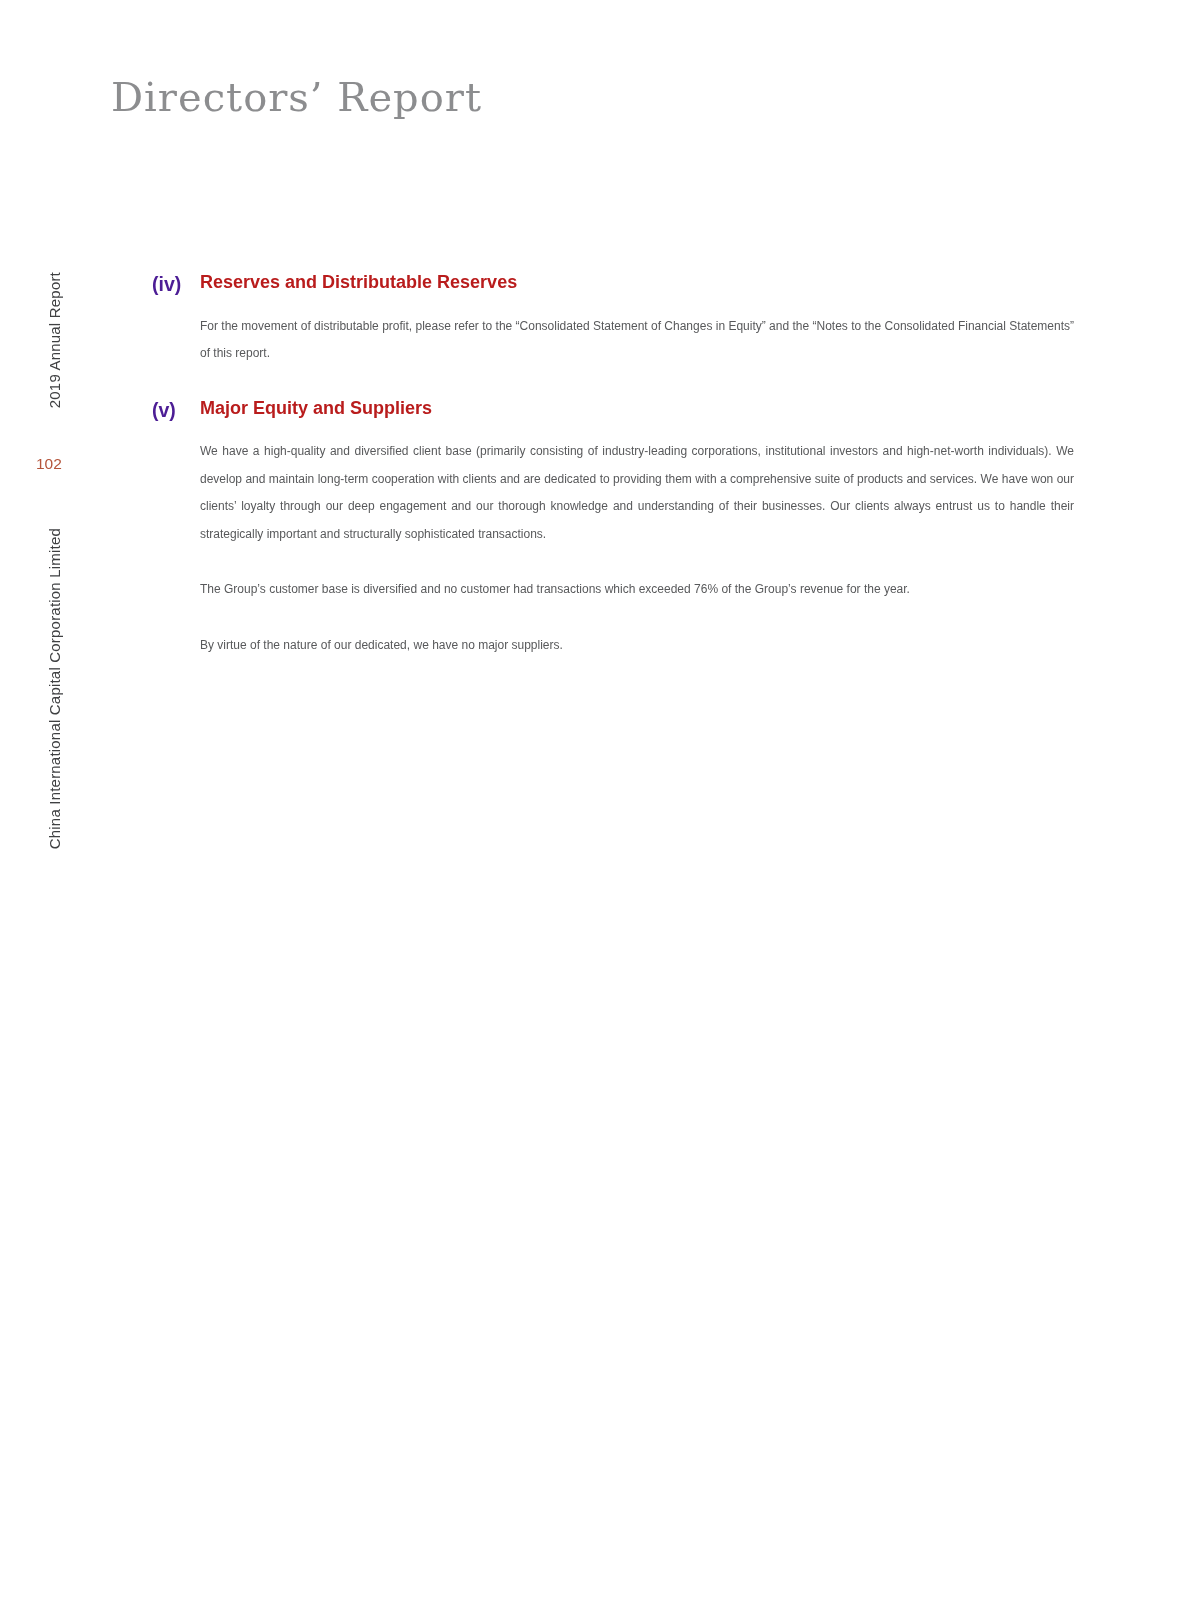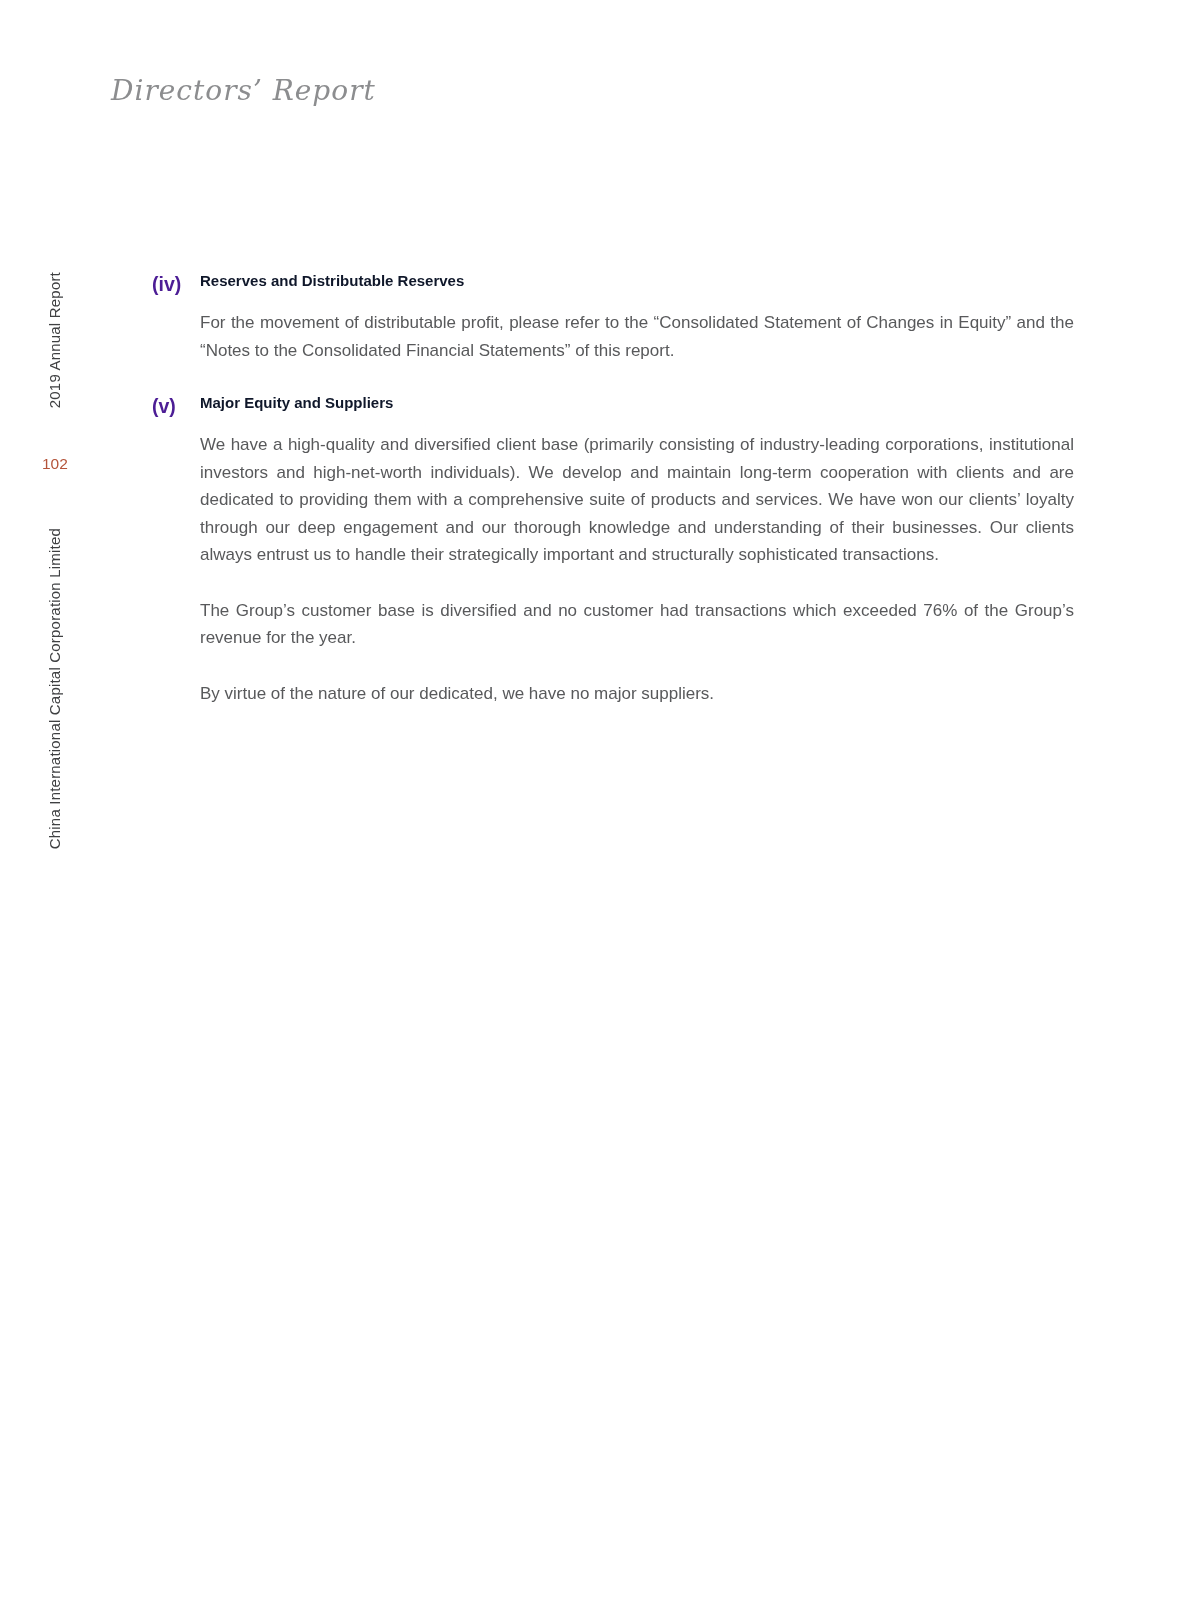--- a/index.html
+++ b/index.html
@@ -12,41 +12,40 @@
     overflow: hidden;
   }
 
   
   .doc-title {
     position: absolute;
     left: 111px;
     top: 74px;
     font-family: "DejaVu Serif", serif;
     font-weight: 400;
-    font-size: 28px;
+    font-size: 40px;
     letter-spacing: 1px;
     color: #8c8d8f;
-    font-style: italic;
   }
 
   
   .vert {
     position: absolute;
     writing-mode: vertical-rl;
     transform: rotate(180deg);
     font-size: 15px;
     color: #3f4042;
     letter-spacing: 0.2px;
     white-space: nowrap;
   }
   .vert-top { left: 46px; top: 272px; }
   .vert-bottom { left: 46px; top: 528px; }
   .page-number {
     position: absolute;
-    left: 42px;
+    left: 36px;
     top: 455px;
     font-size: 15.5px;
     color: #b4543a;
   }
 
   
   .content {
     position: absolute;
     left: 152px;
     top: 272px;
@@ -56,28 +55,28 @@
   .sec-label {
     flex: 0 0 48px;
     font-size: 19.5px;
     font-weight: 700;
     color: #4c1d95;
     line-height: 1.2;
     padding-top: 1px;
   }
   .sec-body { flex: 1; min-width: 0; }
   .sec-heading {
-    font-size: 15px;
+    font-size: 18px;
     font-weight: 700;
-    color: #0f172a;
+    color: #b91c1c;
     line-height: 1.2;
     margin-bottom: 19px;
   }
   .sec-body p {
-    font-size: 17px;
+    font-size: 12px;
     line-height: 27.5px;
     color: #58595b;
     text-align: justify;
     margin-bottom: 28px;
   }
   .sec-body p:last-child { margin-bottom: 0; }
 </style>
 </head>
 <body>
 

